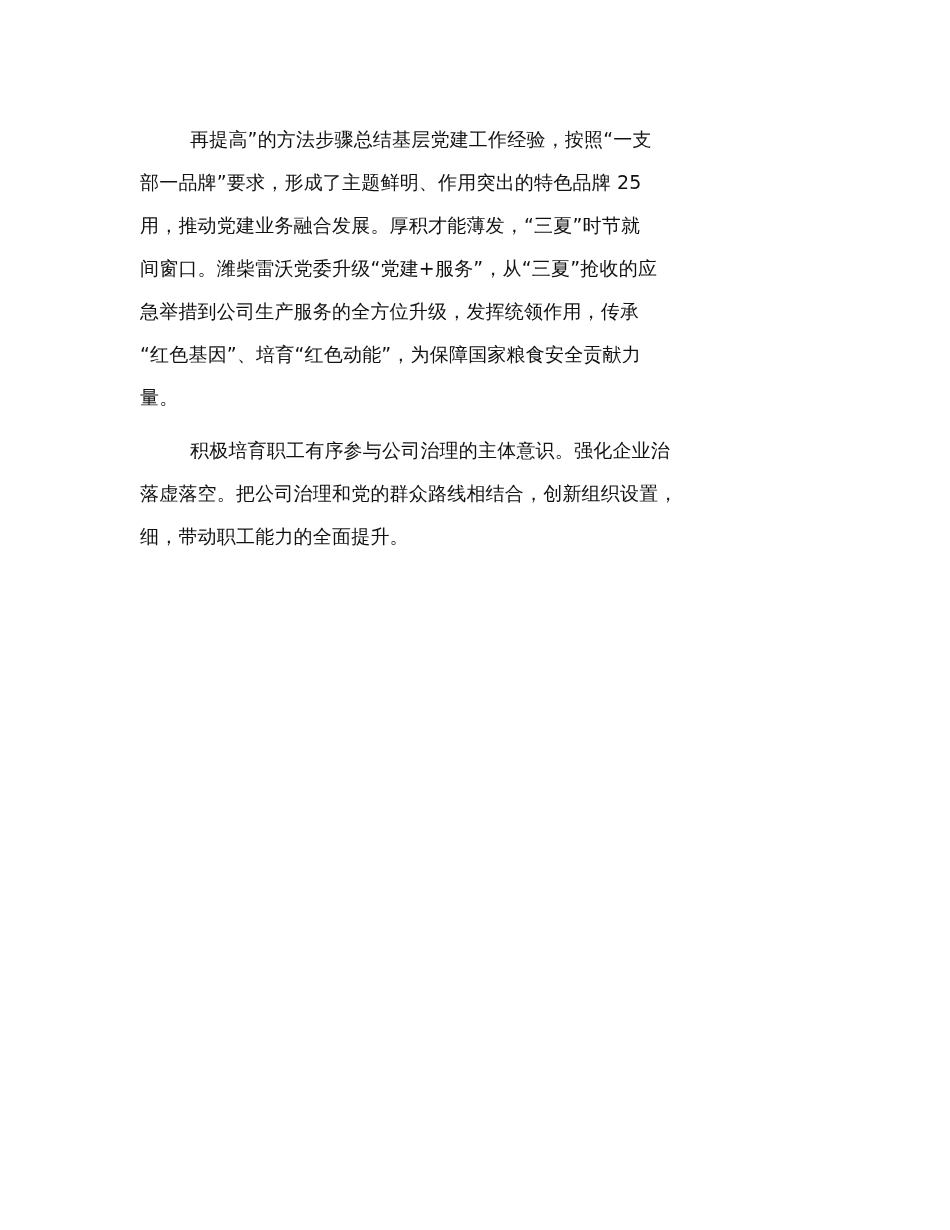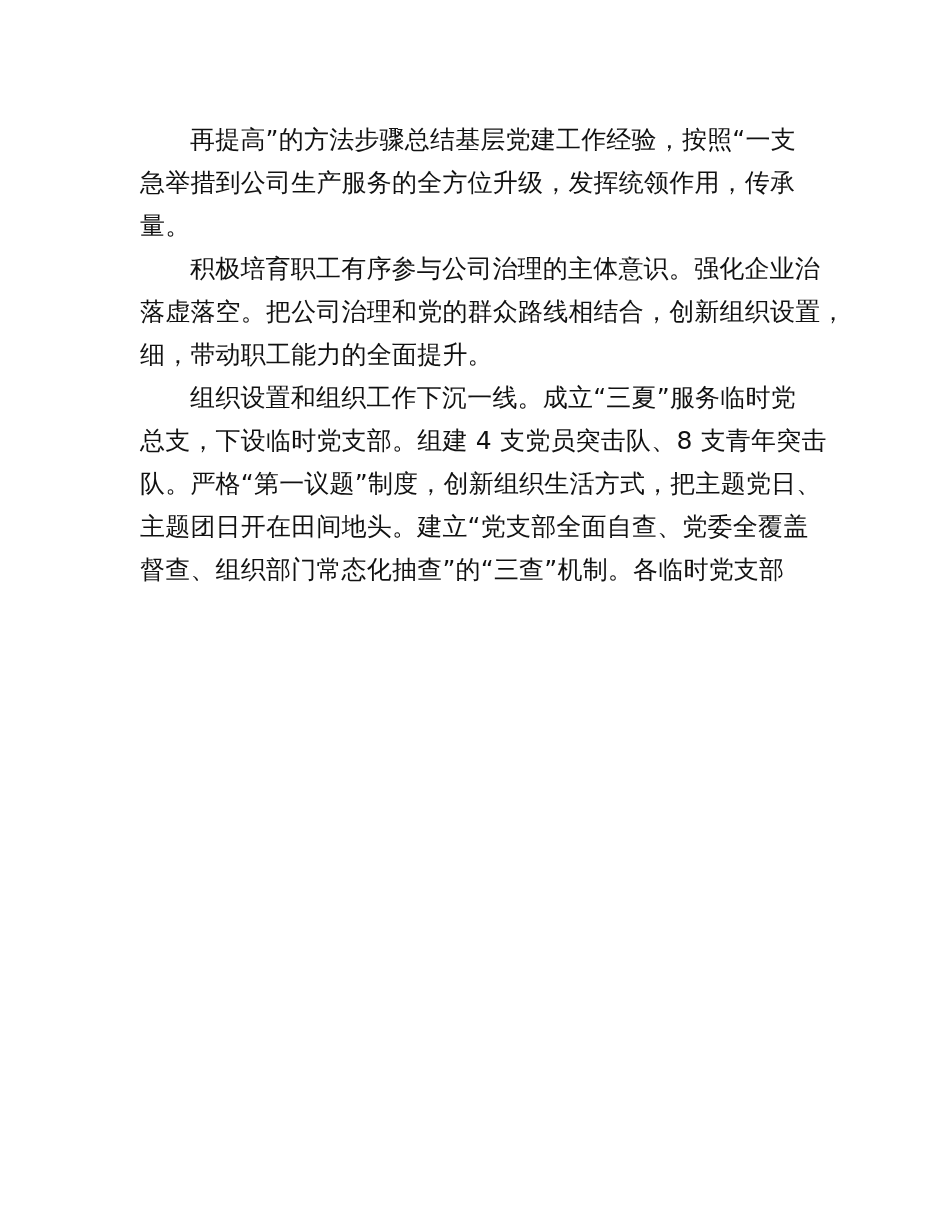--- a/index.html
+++ b/index.html
@@ -24,48 +24,45 @@
     }
     .content {
       position: absolute;
       left: 140px;
       top: 118px;
       width: 680px;
     }
     .line {
       height: 43px;
       line-height: 43px;
-      font-size: 25px;
+      font-size: 19px;
       white-space: nowrap;
       letter-spacing: 0.2px;
     }
     .indent { padding-left: 50px; }
-    .para-gap { }
+    .para-gap { margin-top: 10px; }
   </style>
 </head>
 <body>
 
 <div class="page">
   <div class="content">
 
     <div>
       <div class="line indent">再提高”的方法步骤总结基层党建工作经验，按照“一支</div>
+      <div class="line">部一品牌”要求，形成了主题鲜明、作用突出的特色品牌 25</div>
+      <div class="line">用，推动党建业务融合发展。厚积才能薄发，“三夏”时节就</div>
+      <div class="line">间窗口。潍柴雷沃党委升级“党建+服务”，从“三夏”抢收的应</div>
       <div class="line">急举措到公司生产服务的全方位升级，发挥统领作用，传承</div>
+      <div class="line">“红色基因”、培育“红色动能”，为保障国家粮食安全贡献力</div>
       <div class="line">量。</div>
     </div>
 
     <div class="para-gap">
       <div class="line indent">积极培育职工有序参与公司治理的主体意识。强化企业治</div>
       <div class="line">落虚落空。把公司治理和党的群众路线相结合，创新组织设置，</div>
       <div class="line">细，带动职工能力的全面提升。</div>
     </div>
 
 
-    <div class="para-gap">
-      <div class="line indent">组织设置和组织工作下沉一线。成立“三夏”服务临时党</div>
-      <div class="line">总支，下设临时党支部。组建 4 支党员突击队、8 支青年突击</div>
-      <div class="line">队。严格“第一议题”制度，创新组织生活方式，把主题党日、</div>
-      <div class="line">主题团日开在田间地头。建立“党支部全面自查、党委全覆盖</div>
-      <div class="line">督查、组织部门常态化抽查”的“三查”机制。各临时党支部</div>
-    </div>
 
   </div>
 </div>
 
 </body></html>

